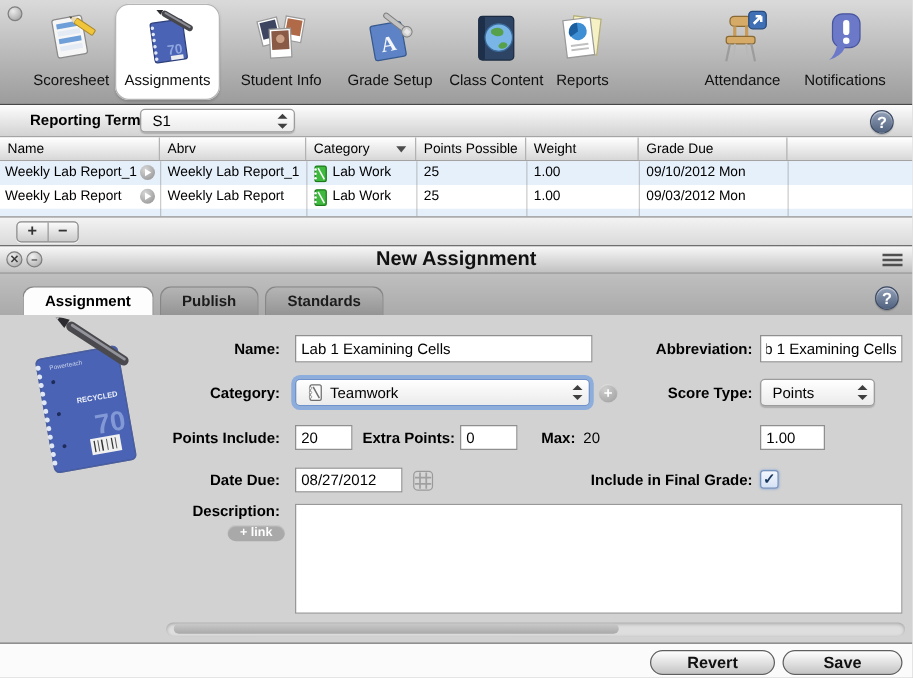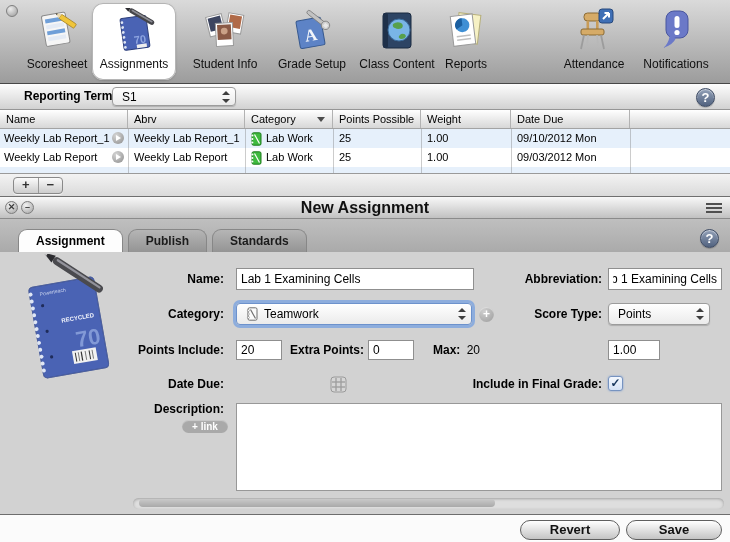--- a/index.html
+++ b/index.html
@@ -249,21 +249,21 @@
     <div class="helpbtn" style="right:15px;top:4px;">?</div>
   </div>
 
   <div class="table">
     <div class="thead">
       <div class="th" style="left:0;width:128px;">Name</div>
       <div class="th" style="left:128px;width:117px;">Abrv</div>
       <div class="th" style="left:245px;width:88px;"><span>Category</span><i class="sorttri"></i></div>
       <div class="th" style="left:333px;width:88px;">Points Possible</div>
       <div class="th" style="left:421px;width:90px;">Weight</div>
-      <div class="th" style="left:511px;width:119px;">Date Due</div>
+      <div class="th" style="left:511px;width:119px;">Grade Due</div>
     </div>
 
     <div class="trow" style="top:19px;background:#e6f0fb;">
       <div class="cell" style="left:4px;width:106px;">Weekly Lab Report_1</div>
       <div class="disc">
           <i></i>
         </div>
       <div class="cell" style="left:134px;width:108px;">Weekly Lab Report_1</div>
       <svg class="cell" style="left:250px;top:3px;" width="12" height="14" viewBox="0 0 12 14">
         <rect x="2" y="0.8" width="9" height="12.4" rx="1.5" fill="#3fba3f" stroke="#1c7a1c"></rect>
@@ -388,39 +388,40 @@
         <line x1="4.5" y1="2.5" x2="9.5" y2="11.5" stroke="#6e6e6e" stroke-width="1.2"></line>
       </svg>
       <span>Teamwork</span>
       <span class="step">
           <i class="up"></i>
           <i class="dn"></i>
         </span>
     </div>
     <div class="plusbtn" style="left:479px;top:55px;">+</div>
     <div class="flabel" style="left:482px;top:51px;width:120px;">Score Type:</div>
-    <div class="popup fpopup" style="left:608px;top:51px;width:102px;">
+    <div class="popup fpopup" style="left:608px;top:51px;width:92px;">
       <span>Points</span>
       <span class="step">
           <i class="up"></i>
           <i class="dn"></i>
         </span>
     </div>
 
     <div class="flabel" style="left:104px;top:88px;width:120px;line-height:20px;">Points Include:</div>
     <input class="tin small" style="left: 236px; top: 88px; width: 46px;" value="20">
     <div class="flabel" style="left:286px;top:88px;width:78px;line-height:20px;">Extra Points:</div>
     <input class="tin small" style="left: 368px; top: 88px; width: 46px;" value="0">
     <div style="position:absolute;left:433px;top:88px;line-height:20px;font-size:12px;">
       <span style="font-weight:bold;">Max:</span>
       <span style="margin-left:3px;">20</span>
     </div>
     <input class="tin small" style="left: 608px; top: 88px; width: 52px;" value="1.00">
 
     <div class="flabel" style="left:104px;top:122px;width:120px;line-height:20px;">Date Due:</div>
+    <input class="tin small" style="left: 236px; top: 122px; width: 86px;" value="08/27/2012">
     <svg class="calicon" style="left:330px;top:124px;" viewBox="0 0 17 17">
       <rect x="1" y="1" width="15" height="15" rx="3" fill="#d6d6d6" stroke="#9a9a9a"></rect>
       <line x1="6" y1="2" x2="6" y2="15" stroke="#a0a0a0" stroke-width="1.4"></line>
       <line x1="11" y1="2" x2="11" y2="15" stroke="#a0a0a0" stroke-width="1.4"></line>
       <line x1="2" y1="6" x2="15" y2="6" stroke="#a0a0a0" stroke-width="1.4"></line>
       <line x1="2" y1="11" x2="15" y2="11" stroke="#a0a0a0" stroke-width="1.4"></line>
     </svg>
     <div class="flabel" style="left:420px;top:122px;width:182px;line-height:20px;">Include in Final Grade:</div>
     <div class="checkbox" style="left:608px;top:124px;">✓</div>
 

